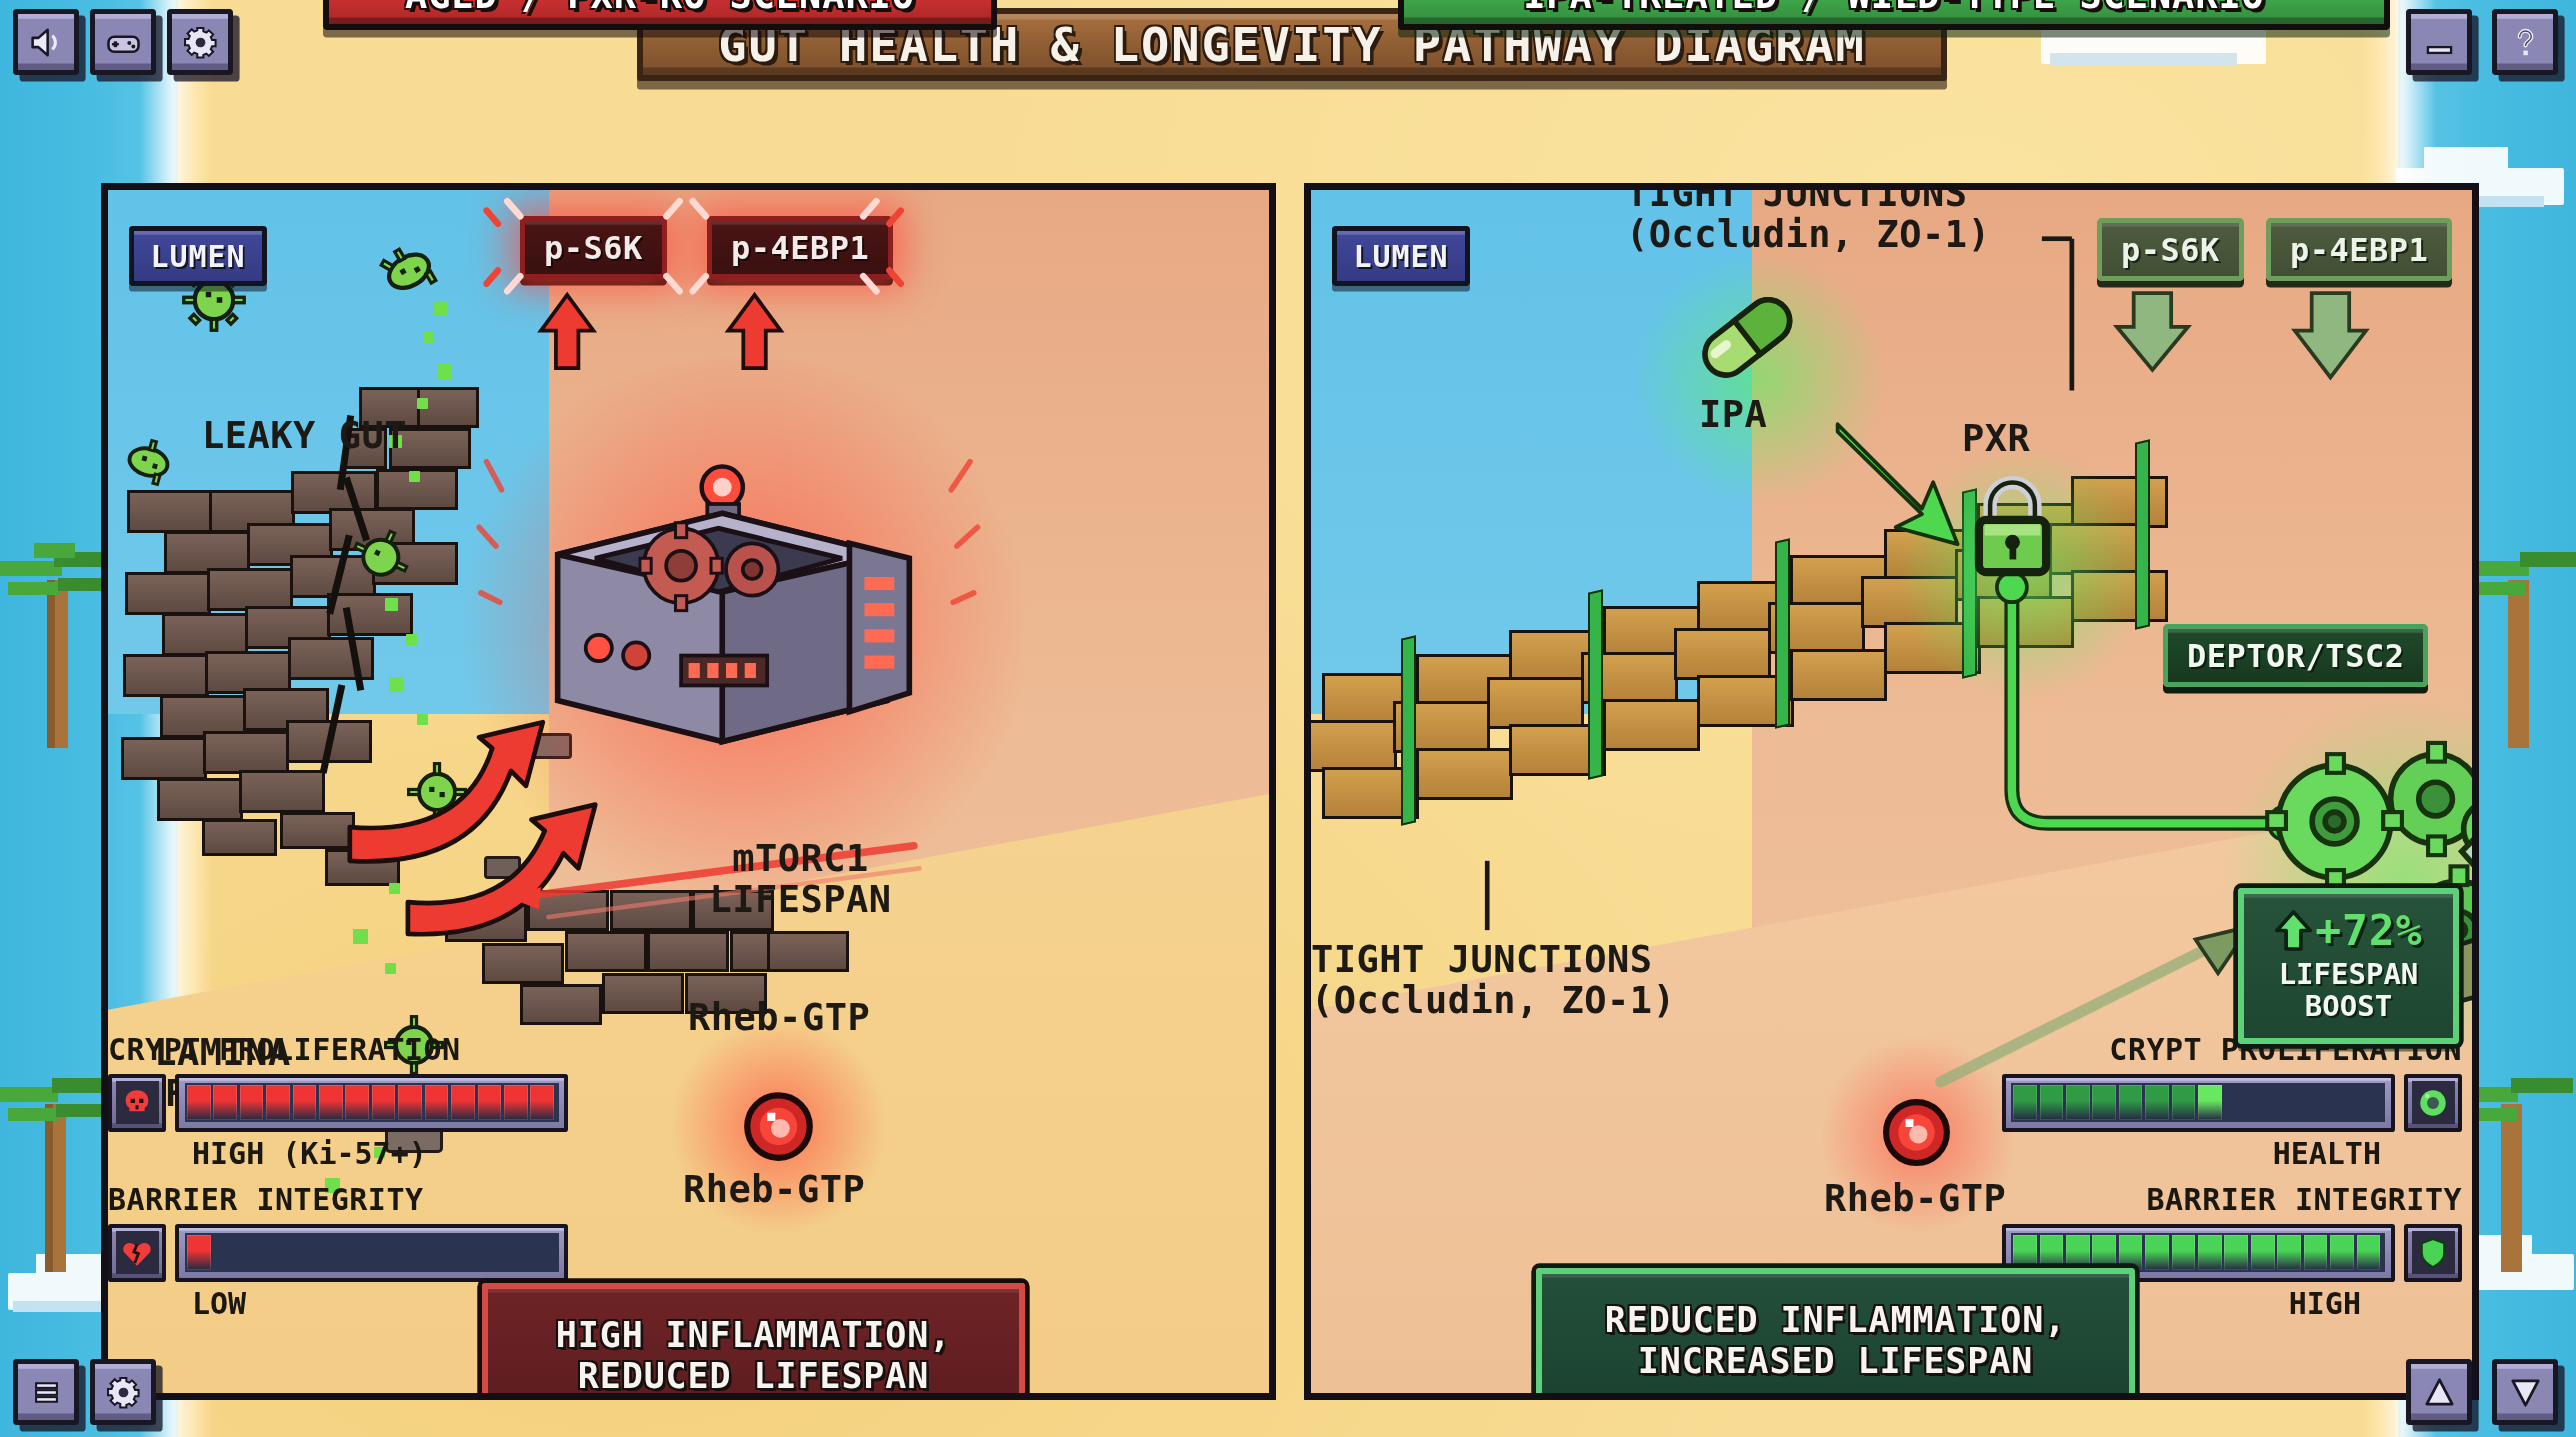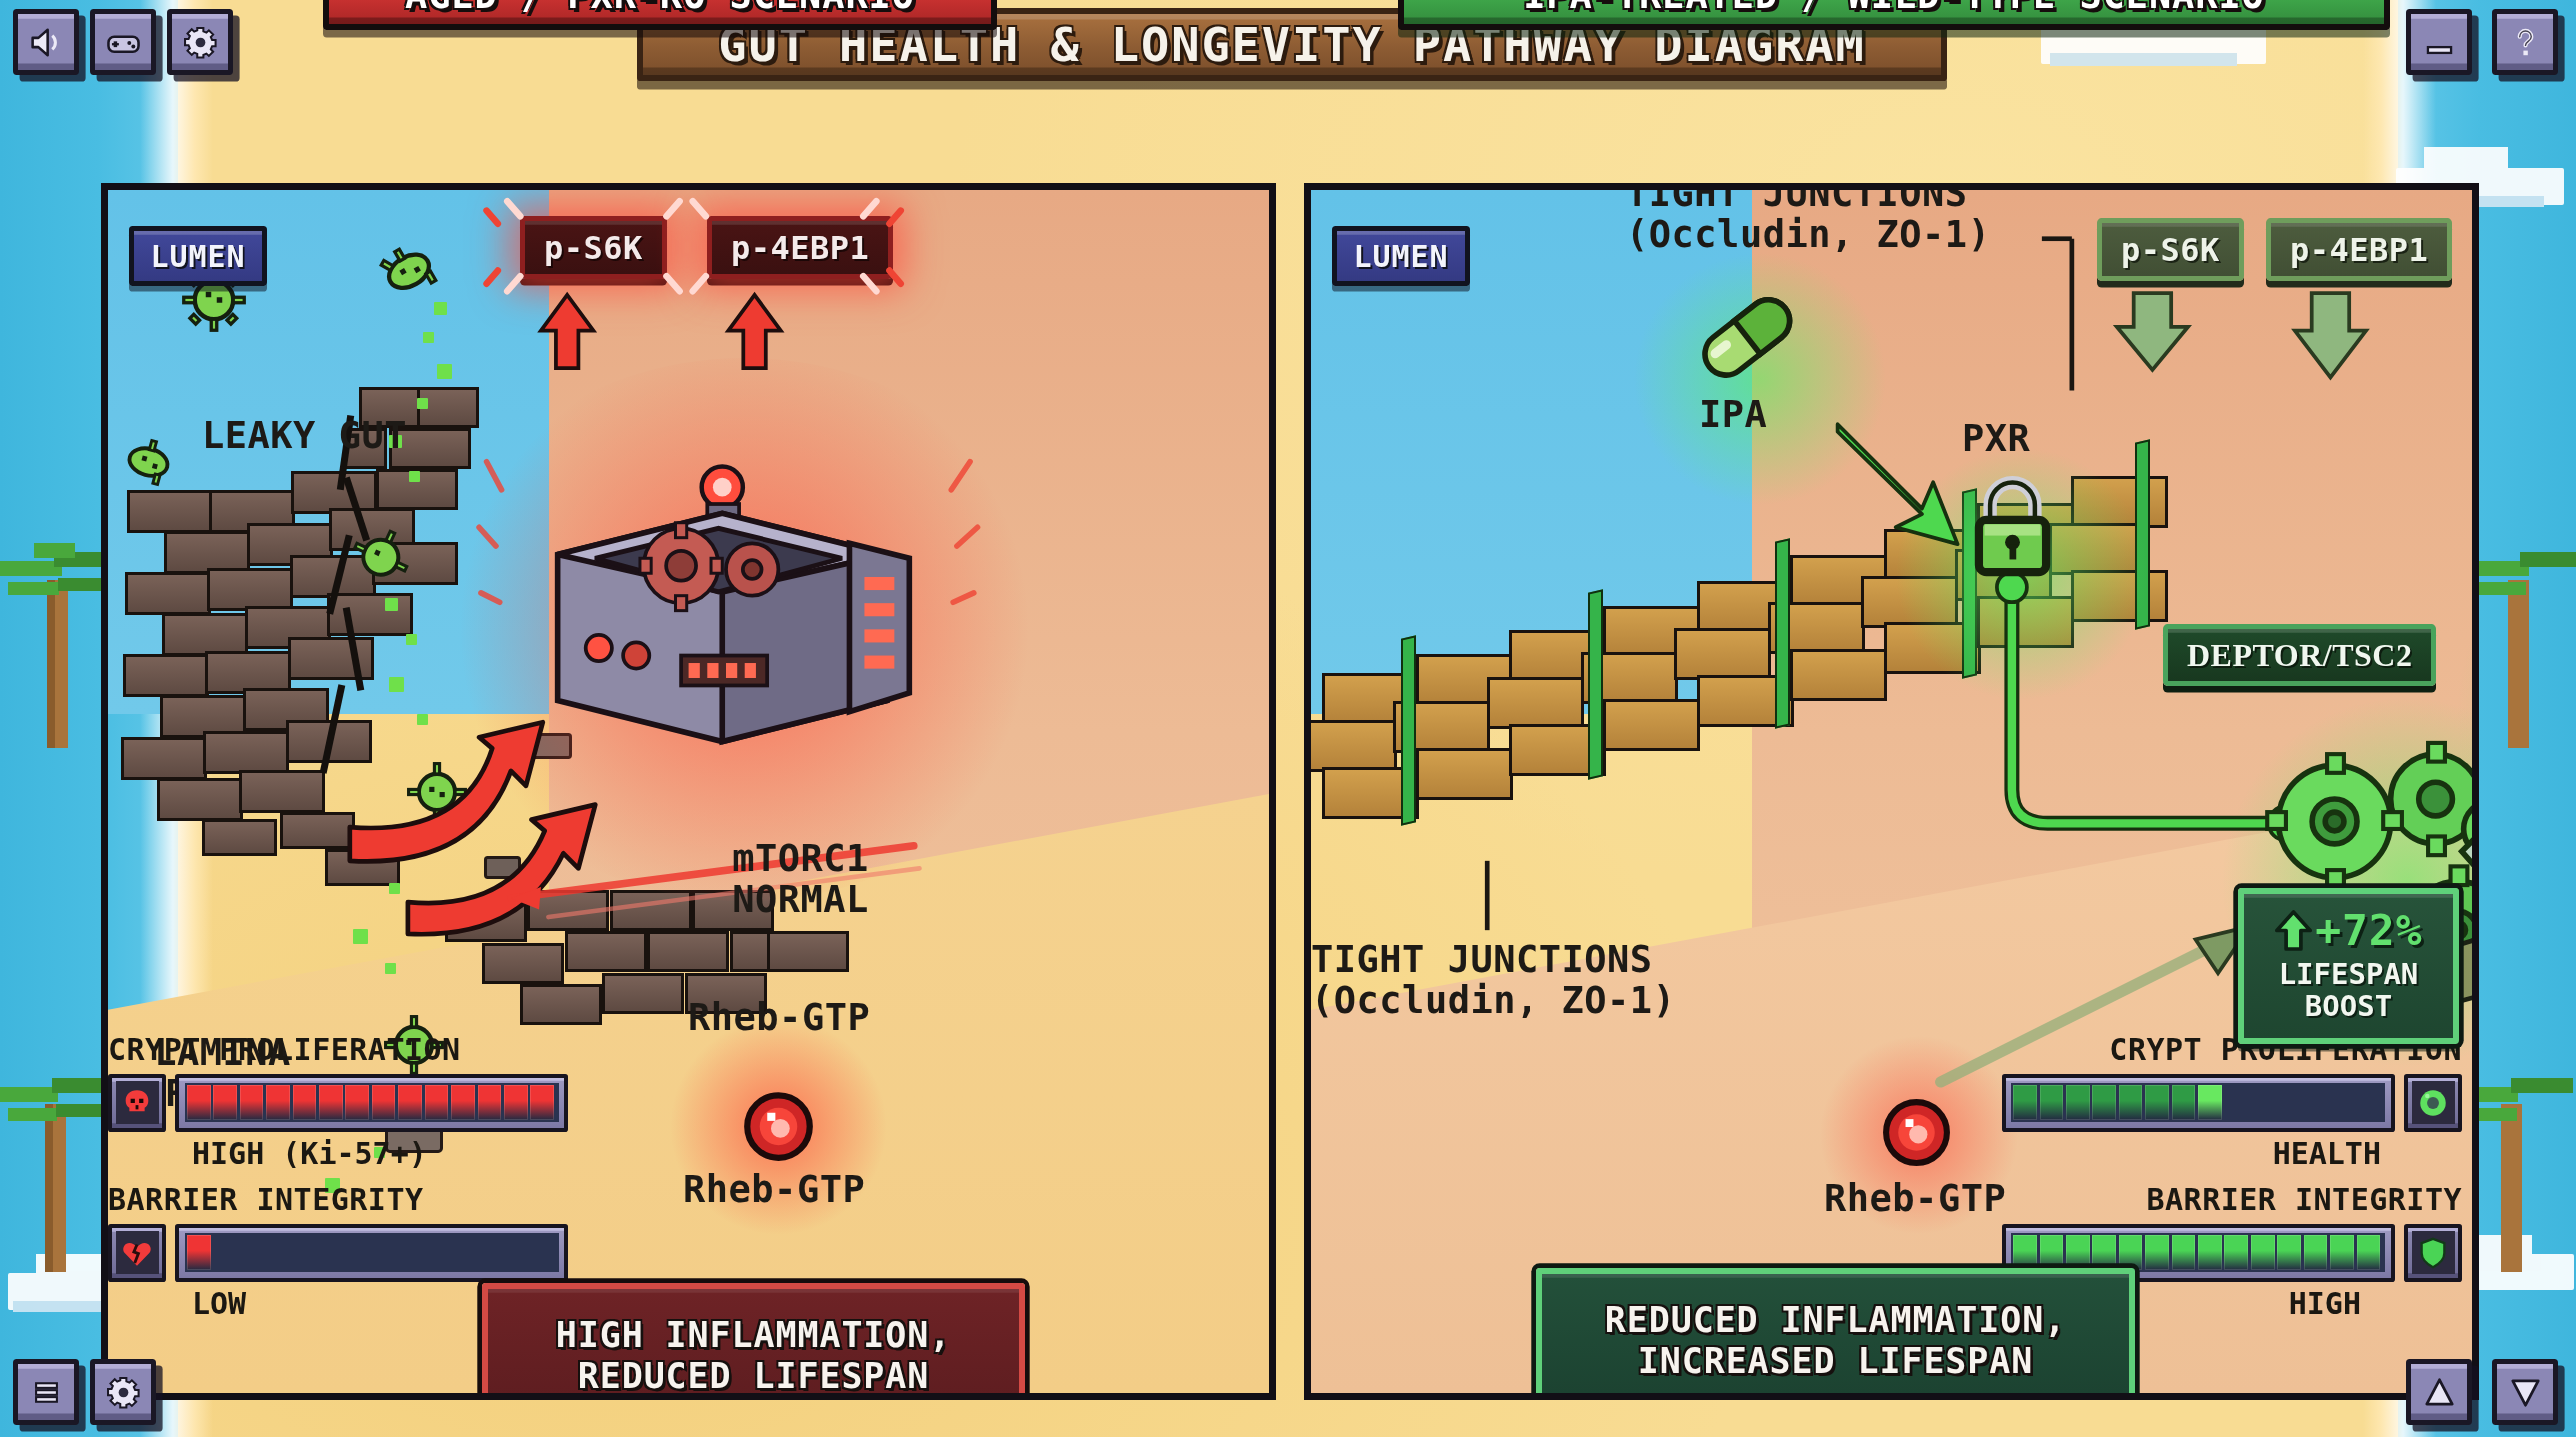--- a/index.html
+++ b/index.html
@@ -594,21 +594,21 @@
           <line x1="846" y1="100" x2="834" y2="86"></line>
       </g>
 
       <g fill="#ee3b31" stroke="#1d0d0d" stroke-width="4">
         <path d="M478 190 L478 150 L462 150 L490 112 L518 150 L502 150 L502 190 Z"></path>
         <path d="M678 190 L678 150 L662 150 L690 112 L718 150 L702 150 L702 190 Z"></path>
       </g>
     </svg>
 
     <div class="dlabel" style="left:580px;top:648px;text-align:center;width:225px;">mTORC1
-NORMAL</div>
+LIFESPAN</div>
 
     <svg class="vec" viewBox="0 0 1239 1284" width="1160" height="1202">
       <g fill="#ee3b31" stroke="#1d0d0d" stroke-width="5" stroke-linejoin="round">
         <path d="M258 680 Q 380 690 410 596 L396 584 L464 568 L446 636 L430 620 Q 392 724 258 716 Z"></path>
         <path d="M320 760 Q 430 770 466 684 L452 672 L520 656 L502 724 L486 708 Q 442 800 320 794 Z"></path>
       </g>
       <g stroke="#ee3b31" stroke-width="8" stroke-linecap="round" opacity=".85">
         <line x1="860" y1="700" x2="430" y2="756"></line>
       </g>
       <path d="M430 756 L462 744 L460 768 Z" fill="#ee3b31"></path>
@@ -800,21 +800,21 @@
     <div class="dlabel" style="left:0px;top:749px;width:449px;">TIGHT JUNCTIONS
 (Occludin, ZO-1)</div>
 
     <svg class="vec" style="z-index:22;" viewBox="0 0 1239 1284" width="1160" height="1202">
       <path d="M748 424 L748 640 Q 748 676 786 676 L1036 676" fill="none" stroke="#16310f" stroke-width="16" stroke-linecap="round"></path>
       <path d="M748 424 L748 640 Q 748 676 786 676 L1036 676" fill="none" stroke="#4ed84f" stroke-width="9" stroke-linecap="round"></path>
       <circle cx="748" cy="424" r="16" fill="#4ed84f" stroke="#16310f" stroke-width="4"></circle>
       <circle cx="1040" cy="676" r="18" fill="#4ed84f" stroke="#16310f" stroke-width="4"></circle>
     </svg>
 
-    <div class="pbadge deep-green" style="left:852px;top:434px;font-family:Liberation Serif, serif;">
+    <div class="pbadge deep-green" style="left:852px;top:434px;">
       <span>DEPTOR/TSC2</span>
     </div>
 
     <div class="glow green" style="left:899px;top:505px;width:393px;height:374px;"></div>
     <div style="position:absolute;left:945px;top:534px;z-index:24;">
       <svg width="318" height="281" viewBox="0 0 170 150">
         <g stroke="#17330f" stroke-width="3">
           <circle cx="42" cy="52" r="30" fill="#6ada5e"></circle>
             <circle cx="42" cy="52" r="12" fill="#3f9c3d"></circle>
             <circle cx="42" cy="52" r="5" fill="#2a6b29"></circle>

